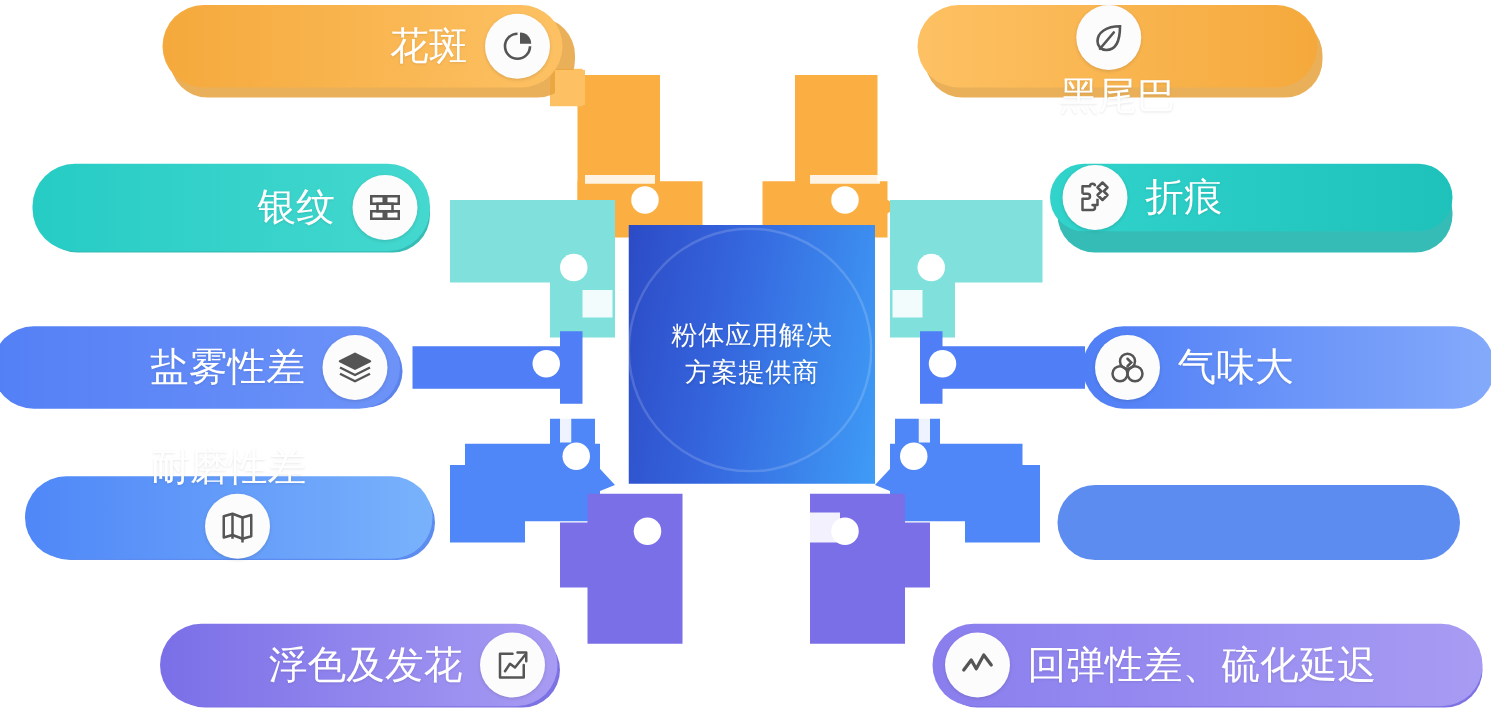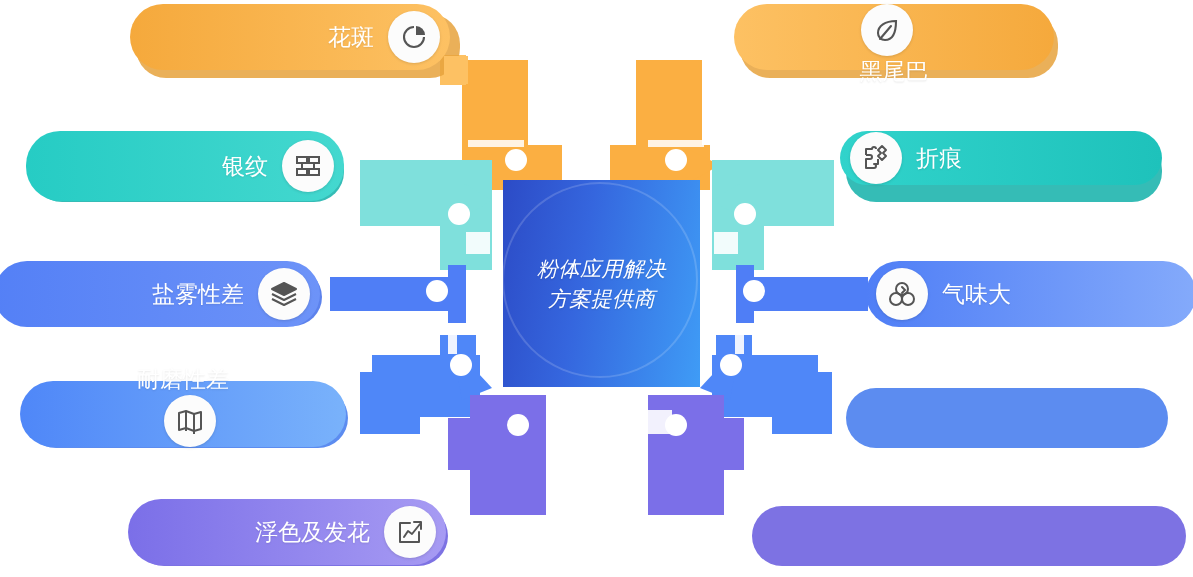--- a/index.html
+++ b/index.html
@@ -27,32 +27,31 @@
     position:absolute;left:-1px;top:2px;width:196px;height:196px;
     border-radius:50%;
     box-shadow:inset 0 0 0 2px rgba(255,255,255,0.16);
     pointer-events:none;
   }
   .hub-text{
     position:relative;z-index:2;
     color:#ffffff;font-size:21px;line-height:30px;
     text-align:center;letter-spacing:.5px;white-space:pre-line;
     text-shadow:0 1px 2px rgba(0,0,0,.12);
-    font-style:italic;
   }
 
   
   .pill{
     position:absolute;z-index:5;
     display:flex;align-items:center;
     border-radius:34px;
     box-sizing:border-box;
   }
   .pill .label{
-    color:#ffffff;font-size:23px;white-space:nowrap;
+    color:#ffffff;font-size:31px;white-space:nowrap;
     text-shadow:0 1px 2px rgba(0,0,0,.10);
   }
   .pill.right .label{margin-left:14px;}
   .pill.left  .label{margin-right:14px;}
   .badge{
     width:52px;height:52px;border-radius:50%;
     background:#fcfcfc;
     box-shadow:0 1px 3px rgba(0,0,0,.13);
     display:flex;align-items:center;justify-content:center;
     flex:0 0 52px;
@@ -261,14 +260,23 @@
     <span class="badge">
       <svg width="32" height="32" viewBox="0 0 32 32" fill="none" stroke="#555" stroke-width="2" stroke-linecap="round" stroke-linejoin="round">
         <path d="M25 16v10H6V7h10"></path>
         <polyline points="10,21 14,15 18,18 26,8"></polyline>
         <polyline points="20,6 27,6 27,13"></polyline>
       </svg>
     </span>
   </div>
 
   <div class="sh" style="left:752px;top:506px;width:434px;height:60px;background:#6f63e0;opacity:.9;"></div>
+  <div class="pill right" style="left:746px;top:499px;width:440px;height:66px;
+              background:linear-gradient(90deg,#8a7eee 0%,#a79bf3 100%);">
+    <span class="badge">
+      <svg width="32" height="32" viewBox="0 0 32 32" fill="none" stroke="#555" stroke-width="2.6" stroke-linecap="round" stroke-linejoin="round">
+        <polyline points="5,20 11,12 15,19 21,8 27,16"></polyline>
+      </svg>
+    </span>
+    <span class="label">回弹性差、硫化延迟</span>
+  </div>
 
 </div>
 
 </body></html>

